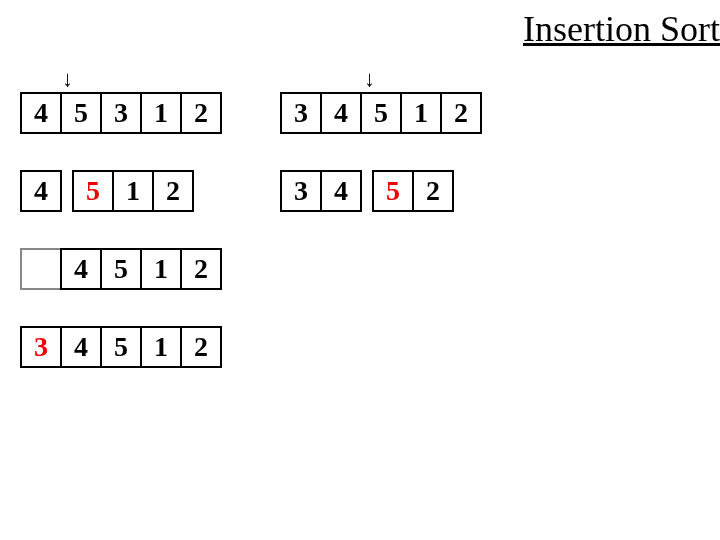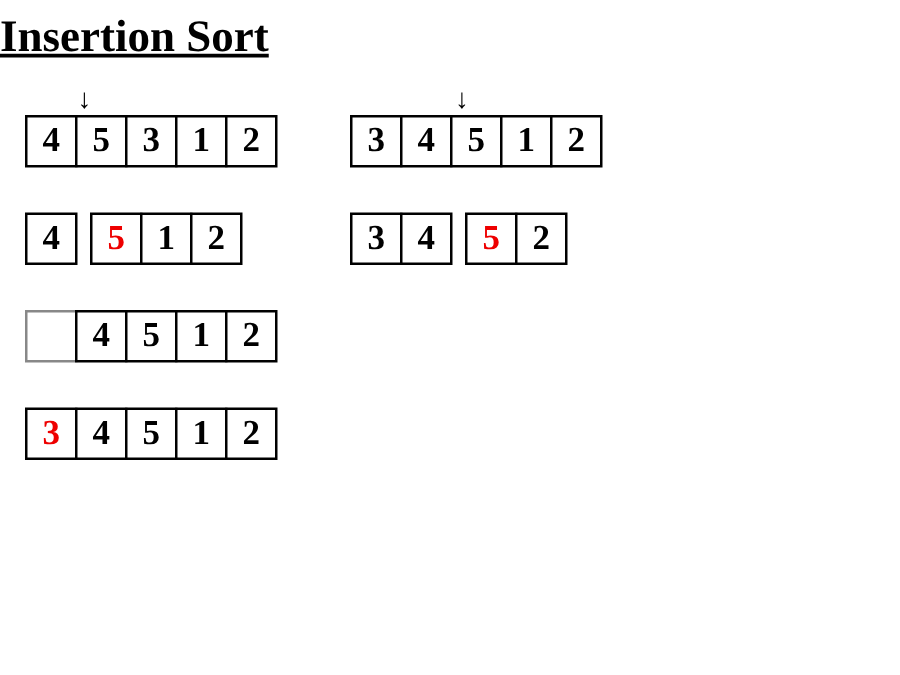--- a/index.html
+++ b/index.html
@@ -7,23 +7,23 @@
     body {
       background: #fff;
       font-family: 'Times New Roman', Times, serif;
       width: 720px;
       height: 540px;
       overflow: hidden;
       position: relative;
     }
 
     .page-title {
-      text-align: left;
+      text-align: right;
       font-size: 36px;
-      font-weight: bold;
+      font-weight: normal;
       text-decoration: underline;
       padding-top: 8px;
       padding-bottom: 16px;
     }
 
     .content-area {
       display: flex;
       flex-direction: row;
       padding-left: 20px;
       padding-top: 0px;

